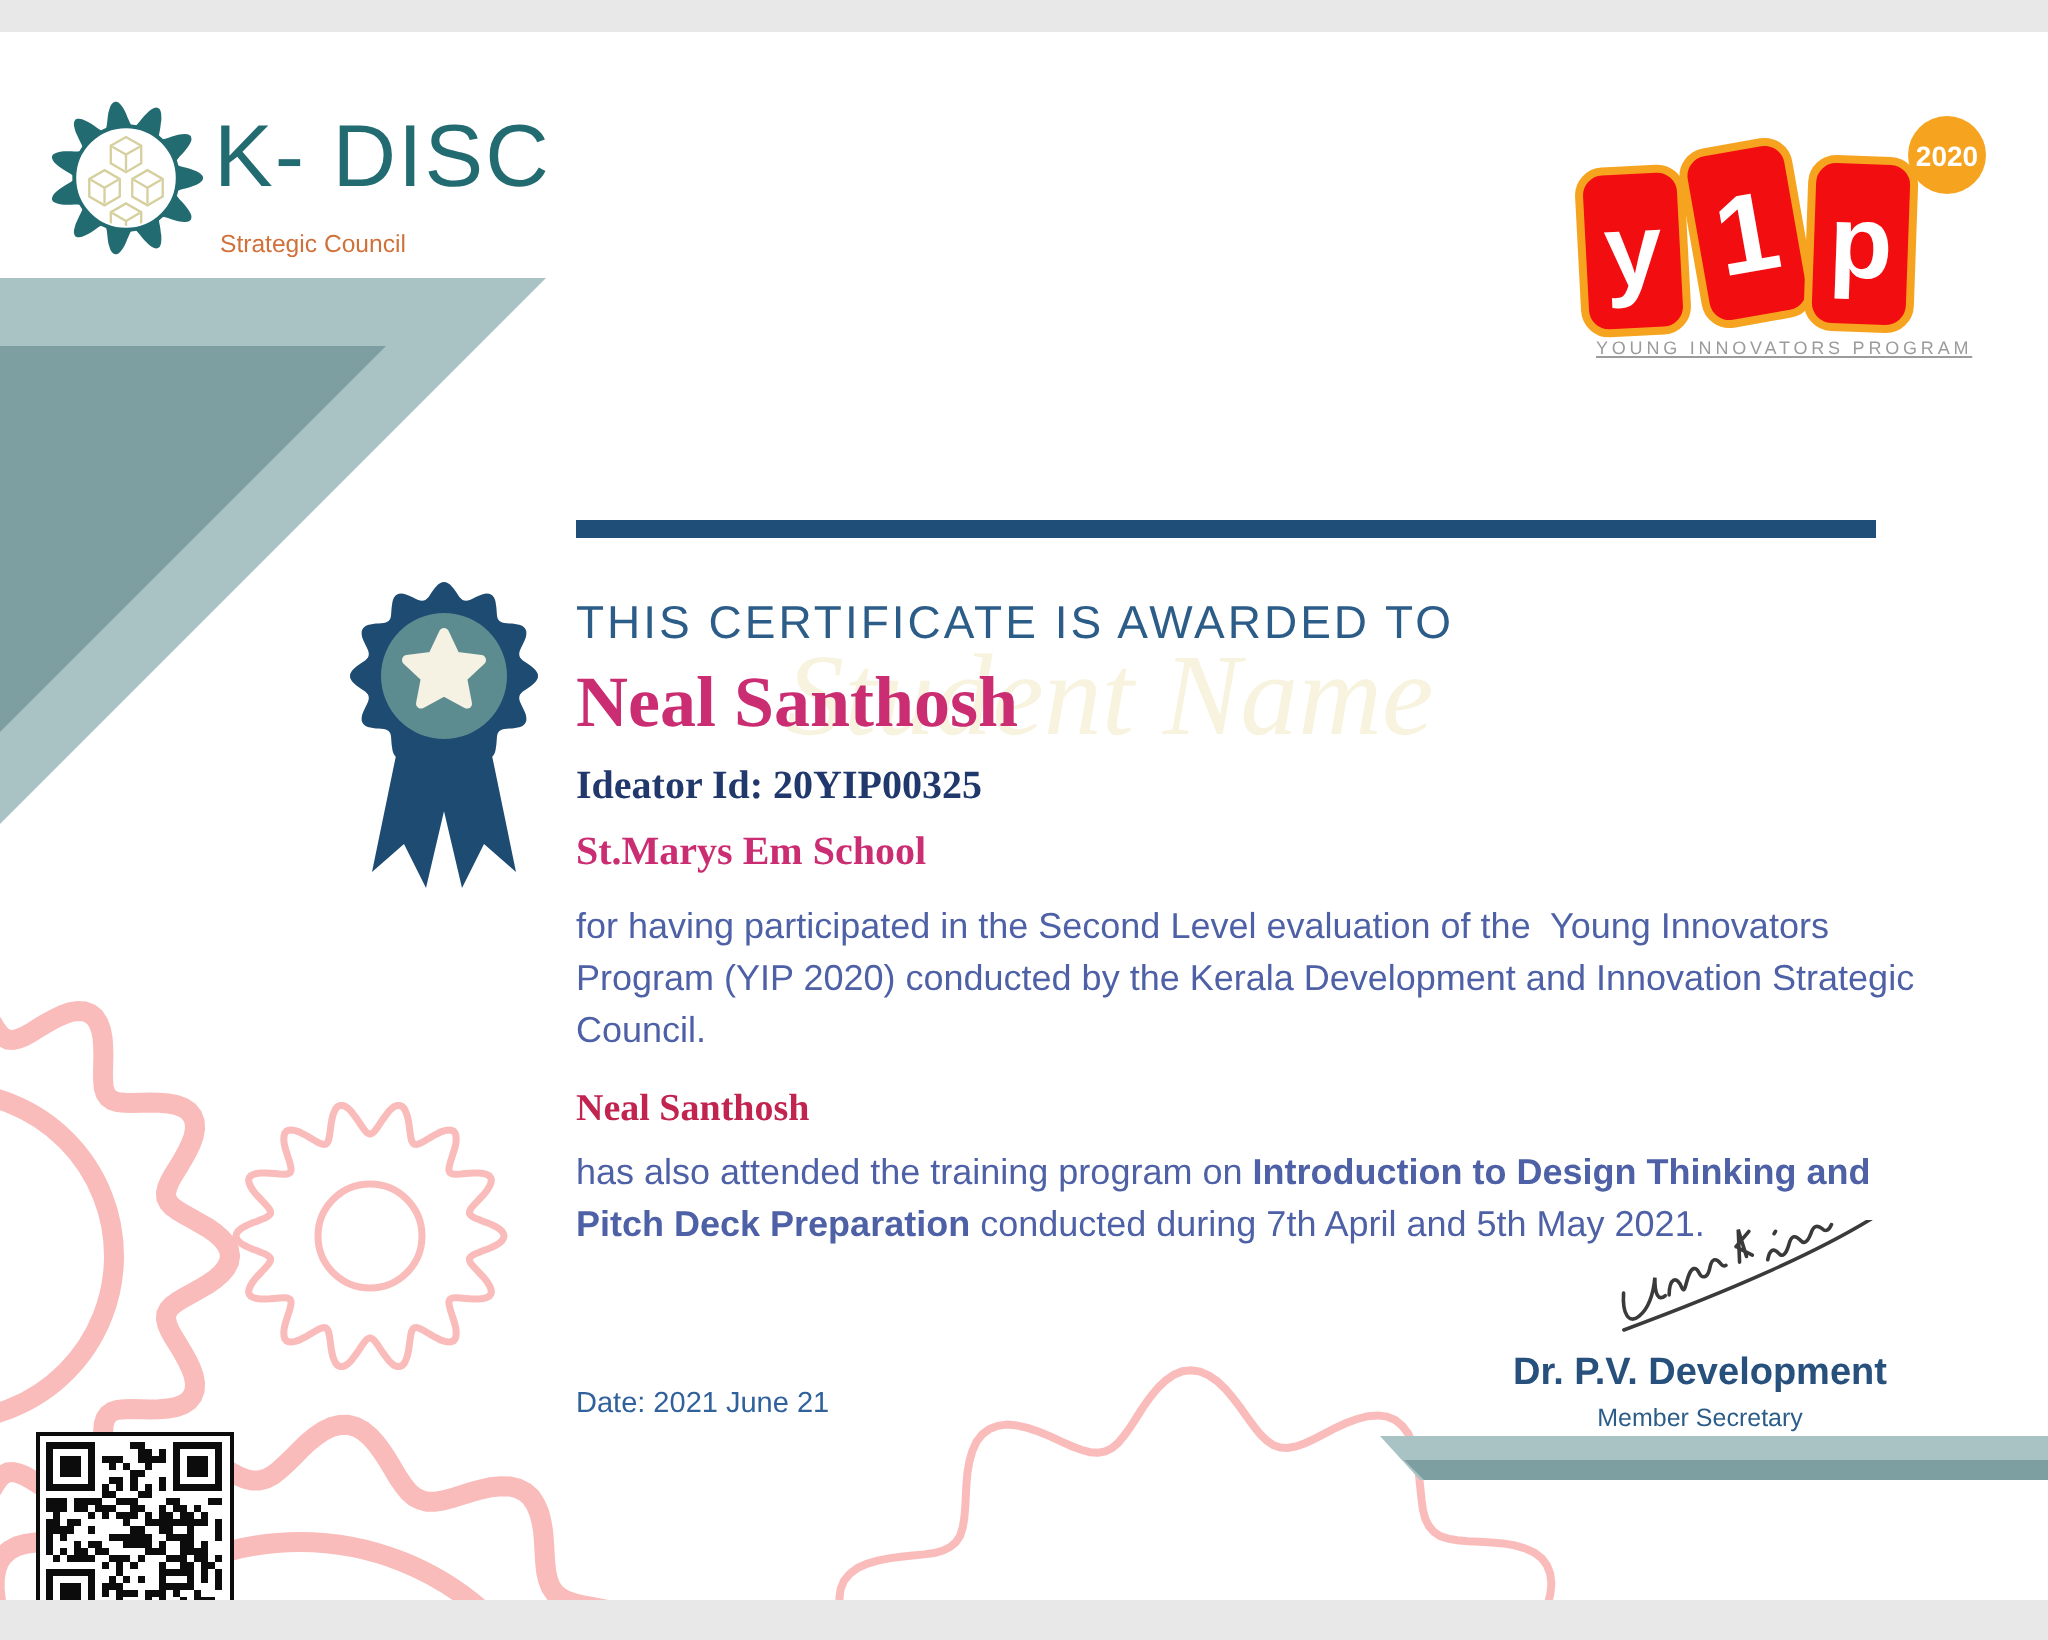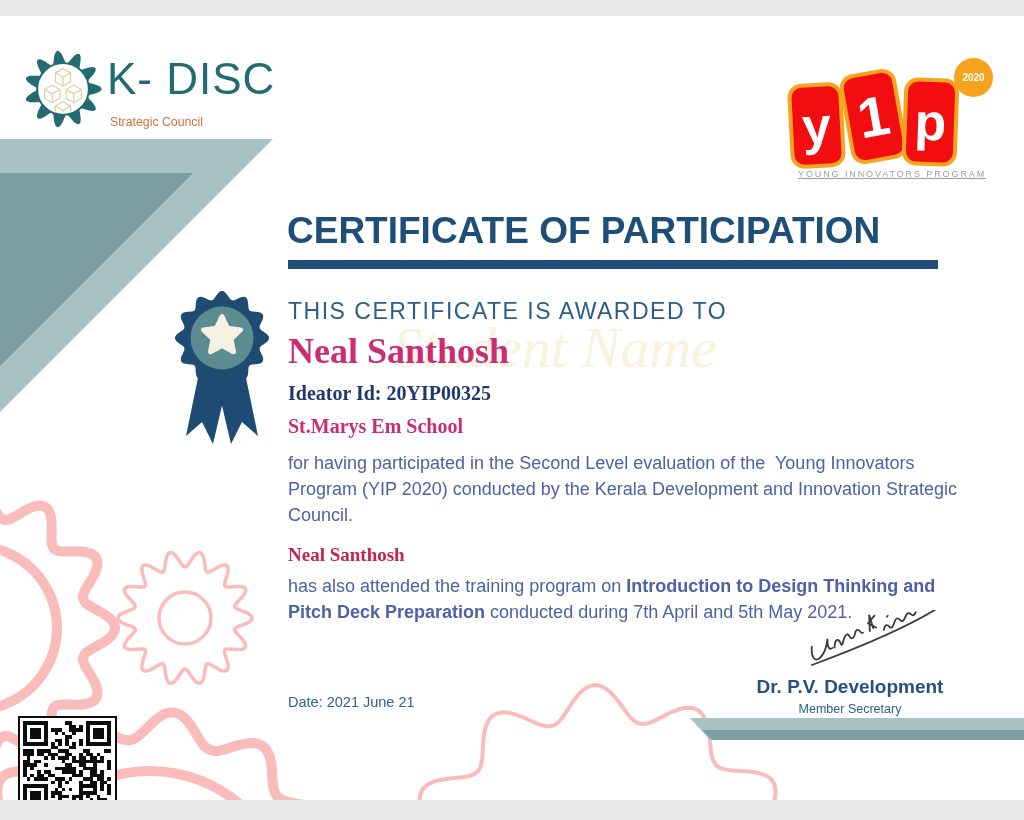--- a/index.html
+++ b/index.html
@@ -29,21 +29,21 @@
 
   
   .yip-tile{width:47px;height:77px;background:var(--yip_red);border:4px solid var(--yip_orange);
             border-radius:14px;display:flex;align-items:center;justify-content:center;
             color:#fff;font-weight:bold;font-size:52px;z-index:2;line-height:1;}
   #yip-tile-y{left:789px;top:67px;transform:rotate(-3deg);}
   #yip-tile-1{left:845px;top:55px;width:49px;height:83px;transform:rotate(-10deg);font-size:56px;}
   #yip-tile-p{left:903px;top:62px;width:47px;height:80px;transform:rotate(2deg);}
   #yip-year{left:954px;top:42px;width:39px;height:39px;border-radius:50%;background:var(--yip_orange);
             display:flex;align-items:center;justify-content:center;color:#fff;font-weight:bold;
-            font-size:10px;z-index:2;}
+            font-size:14px;z-index:2;}
   #yip-tagline{left:798px;top:153px;font-size:9px;letter-spacing:1.9px;color:var(--tagline_gray);
                white-space:nowrap;z-index:2;text-decoration:underline;}
 
   
   .z2{z-index:2;}
   #cert-title{left:287px;top:194px;font-size:37px;font-weight:bold;color:var(--navy);white-space:nowrap;}
   #title-bar{left:288px;top:244px;width:650px;height:9px;background:var(--navy);}
   #awarded{left:288px;top:282px;font-size:23px;letter-spacing:1.5px;color:var(--awarded_blue);white-space:nowrap;}
   #watermark{left:393px;top:298px;font-family:"Liberation Serif",serif;font-style:italic;
              font-size:58px;color:var(--watermark_cream);z-index:1;white-space:nowrap;}
@@ -130,21 +130,20 @@
   <div class="abs" id="yip-tagline">YOUNG INNOVATORS PROGRAM</div>
 
   <svg id="badge-svg" class="abs" viewBox="0 0 110 165">
       <path d="M32,82 L60,94 L45,158 L34,136 L18,150 Z" fill="#1d4b72"></path>
       <path d="M76,82 L48,94 L63,158 L74,136 L90,150 Z" fill="#1d4b72"></path>
       <path d="M101.0,52.0L100.9,53.0L100.4,54.0L99.7,55.0L98.8,55.9L97.8,56.8L96.6,57.6L95.5,58.4L94.4,59.1L93.4,59.8L92.6,60.6L92.0,61.3L91.7,62.1L91.6,63.0L91.7,63.9L92.0,64.9L92.5,66.0L93.1,67.2L93.7,68.5L94.3,69.7L94.8,71.0L95.1,72.3L95.2,73.5L95.1,74.5L94.7,75.5L94.1,76.3L93.2,77.0L92.1,77.5L90.9,77.8L89.5,78.0L88.1,78.2L86.7,78.3L85.4,78.4L84.2,78.5L83.1,78.7L82.3,79.1L81.6,79.6L81.1,80.3L80.7,81.1L80.5,82.2L80.4,83.4L80.3,84.7L80.2,86.1L80.0,87.5L79.8,88.9L79.5,90.1L79.0,91.2L78.3,92.1L77.5,92.7L76.5,93.1L75.5,93.2L74.3,93.1L73.0,92.8L71.7,92.3L70.5,91.7L69.2,91.1L68.0,90.5L66.9,90.0L65.9,89.7L65.0,89.6L64.1,89.7L63.3,90.0L62.6,90.6L61.8,91.4L61.1,92.4L60.4,93.5L59.6,94.6L58.8,95.8L57.9,96.8L57.0,97.7L56.0,98.4L55.0,98.9L54.0,99.0L53.0,98.9L52.0,98.4L51.0,97.7L50.1,96.8L49.2,95.8L48.4,94.6L47.6,93.5L46.9,92.4L46.2,91.4L45.4,90.6L44.7,90.0L43.9,89.7L43.0,89.6L42.1,89.7L41.1,90.0L40.0,90.5L38.8,91.1L37.5,91.7L36.3,92.3L35.0,92.8L33.7,93.1L32.5,93.2L31.5,93.1L30.5,92.7L29.7,92.1L29.0,91.2L28.5,90.1L28.2,88.9L28.0,87.5L27.8,86.1L27.7,84.7L27.6,83.4L27.5,82.2L27.3,81.1L26.9,80.3L26.4,79.6L25.7,79.1L24.9,78.7L23.8,78.5L22.6,78.4L21.3,78.3L19.9,78.2L18.5,78.0L17.1,77.8L15.9,77.5L14.8,77.0L13.9,76.3L13.3,75.5L12.9,74.5L12.8,73.5L12.9,72.3L13.2,71.0L13.7,69.7L14.3,68.5L14.9,67.2L15.5,66.0L16.0,64.9L16.3,63.9L16.4,63.0L16.3,62.1L16.0,61.3L15.4,60.6L14.6,59.8L13.6,59.1L12.5,58.4L11.4,57.6L10.2,56.8L9.2,55.9L8.3,55.0L7.6,54.0L7.1,53.0L7.0,52.0L7.1,51.0L7.6,50.0L8.3,49.0L9.2,48.1L10.2,47.2L11.4,46.4L12.5,45.6L13.6,44.9L14.6,44.2L15.4,43.4L16.0,42.7L16.3,41.9L16.4,41.0L16.3,40.1L16.0,39.1L15.5,38.0L14.9,36.8L14.3,35.5L13.7,34.3L13.2,33.0L12.9,31.7L12.8,30.5L12.9,29.5L13.3,28.5L13.9,27.7L14.8,27.0L15.9,26.5L17.1,26.2L18.5,26.0L19.9,25.8L21.3,25.7L22.6,25.6L23.8,25.5L24.9,25.3L25.7,24.9L26.4,24.4L26.9,23.7L27.3,22.9L27.5,21.8L27.6,20.6L27.7,19.3L27.8,17.9L28.0,16.5L28.2,15.1L28.5,13.9L29.0,12.8L29.7,11.9L30.5,11.3L31.5,10.9L32.5,10.8L33.7,10.9L35.0,11.2L36.3,11.7L37.5,12.3L38.8,12.9L40.0,13.5L41.1,14.0L42.1,14.3L43.0,14.4L43.9,14.3L44.7,14.0L45.4,13.4L46.2,12.6L46.9,11.6L47.6,10.5L48.4,9.4L49.2,8.2L50.1,7.2L51.0,6.3L52.0,5.6L53.0,5.1L54.0,5.0L55.0,5.1L56.0,5.6L57.0,6.3L57.9,7.2L58.8,8.2L59.6,9.4L60.4,10.5L61.1,11.6L61.8,12.6L62.6,13.4L63.3,14.0L64.1,14.3L65.0,14.4L65.9,14.3L66.9,14.0L68.0,13.5L69.2,12.9L70.5,12.3L71.7,11.7L73.0,11.2L74.3,10.9L75.5,10.8L76.5,10.9L77.5,11.3L78.3,11.9L79.0,12.8L79.5,13.9L79.8,15.1L80.0,16.5L80.2,17.9L80.3,19.3L80.4,20.6L80.5,21.8L80.7,22.9L81.1,23.7L81.6,24.4L82.3,24.9L83.1,25.3L84.2,25.5L85.4,25.6L86.7,25.7L88.1,25.8L89.5,26.0L90.9,26.2L92.1,26.5L93.2,27.0L94.1,27.7L94.7,28.5L95.1,29.5L95.2,30.5L95.1,31.7L94.8,33.0L94.3,34.3L93.7,35.5L93.1,36.8L92.5,38.0L92.0,39.1L91.7,40.1L91.6,41.0L91.7,41.9L92.0,42.7L92.6,43.4L93.4,44.2L94.4,44.9L95.5,45.6L96.6,46.4L97.8,47.2L98.8,48.1L99.7,49.0L100.4,50.0L100.9,51.0L101.0,52.0Z" fill="#1d4b72"></path>
       <circle cx="54" cy="52" r="31.5" fill="#5d8c90"></circle>
       <path d="M54.0,30.5L59.6,42.3L72.5,44.0L63.0,52.9L65.5,65.8L54.0,59.5L42.5,65.8L45.0,52.9L35.5,44.0L48.4,42.3Z" fill="#f5f2e4" stroke="#f5f2e4" stroke-width="5" stroke-linejoin="round"></path>
     </svg>
 
-  <div id="cert-title" class="abs z2">CERTIFICATE OF PARTICIPATION</div>
   <div id="title-bar" class="abs z2"></div>
   <div id="awarded" class="abs z2">THIS CERTIFICATE IS AWARDED TO</div>
 
   <div id="watermark" class="abs">Student Name</div>
   <div id="student-name" class="abs z2">Neal Santhosh</div>
   <div id="ideator-id" class="abs z2">Ideator Id: 20YIP00325</div>
   <div id="school-name" class="abs z2">St.Marys Em School</div>
 
   <div id="par1" class="abs z2 body-par">for having participated in the Second Level evaluation of the  Young Innovators Program (YIP 2020) conducted by the Kerala Development and Innovation Strategic Council.</div>
   <div id="student-name2" class="abs z2">Neal Santhosh</div>

